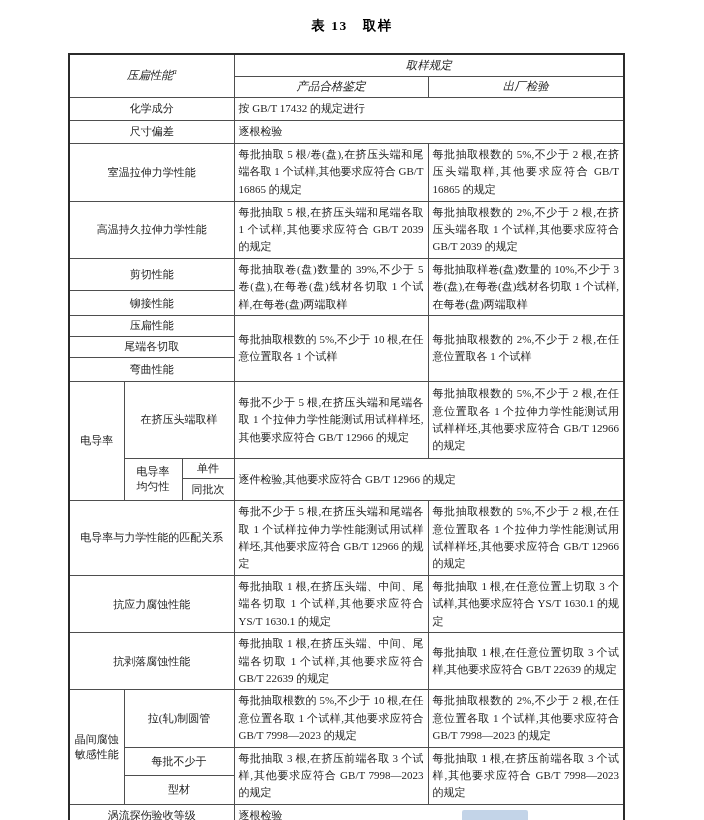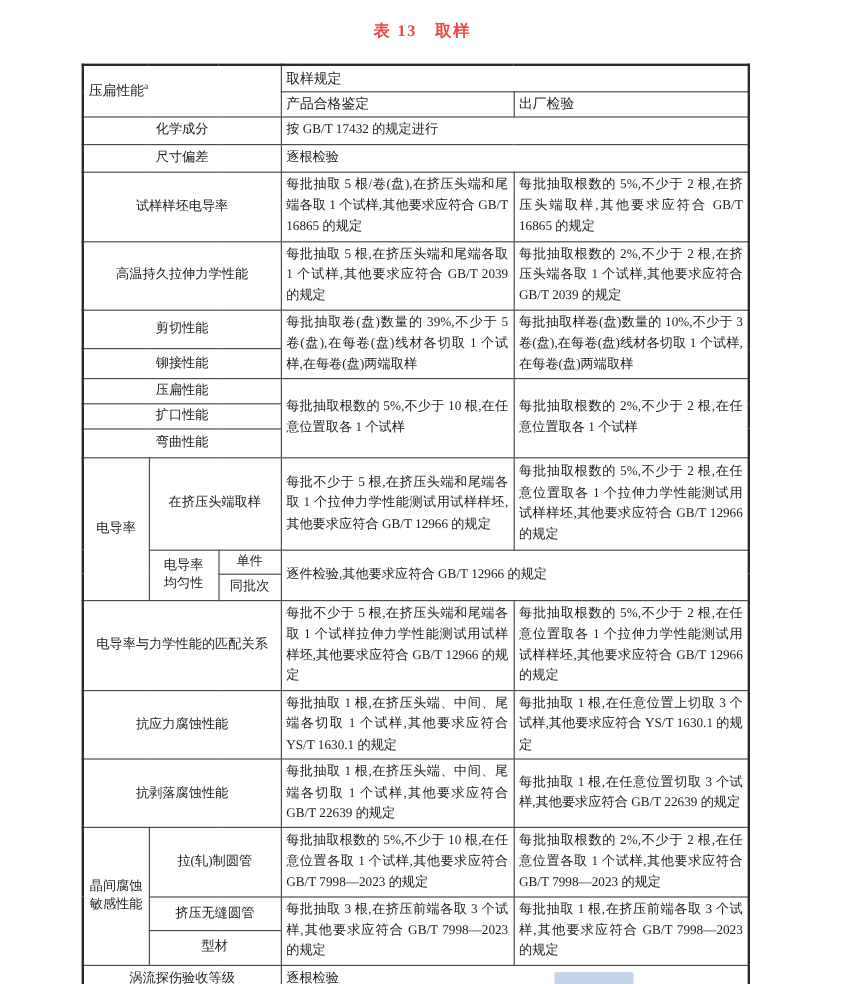--- a/index.html
+++ b/index.html
@@ -4,36 +4,36 @@
 <style>
   html,body { margin:0; padding:0; }
   body {
     width:704px; height:820px; position:relative; overflow:hidden;
     background:#ffffff;
     font-family:"Liberation Serif","DejaVu Serif",serif;
     color:#1d1d1d;
   }
   .title {
     position:absolute; top:17px; left:0; width:704px;
-    text-align:center; font-weight:bold; font-size:13.5px; color:#ef4444;
+    text-align:center; font-weight:bold; font-size:13.5px; color:#000000;
     letter-spacing:1.5px;
   }
   .tbl-wrap { position:absolute; left:68px; top:53px; }
   table {
     border-collapse:collapse; table-layout:fixed; width:555px;
     border:2px solid #2b2b2b;
   }
   td {
     border:1px solid #4e4e4e;
     font-size:11px; color:#1d1d1d;
     padding:1px 4px;
     overflow:hidden;
   }
   td.lbl  { text-align:center; vertical-align:middle; padding:1px 3px; line-height:15px; }
-  td.hdr  { vertical-align:middle; font-size:11.5px; }
+  td.hdr  { text-align:center; vertical-align:middle; font-size:11.5px;font-style:italic; }
   td.txt  {
     text-align:justify; vertical-align:middle;
     line-height:17.4px; padding:2px 4px;
   }
   sup { font-size:8px; line-height:0; }
   .blk { display:block; }
   .watermark {
     position:absolute; left:462px; top:810px;
     width:66px; height:16px;
     background:#b8cce4; border-radius:2px 2px 0 0; opacity:.85;
@@ -68,21 +68,21 @@
       <td class="lbl" colspan="3">化学成分</td>
       <td class="txt" colspan="2">按 GB/T 17432 的规定进行</td>
     </tr>
 
     <tr style="height:23px">
       <td class="lbl" colspan="3">尺寸偏差</td>
       <td class="txt" colspan="2">逐根检验</td>
     </tr>
 
     <tr style="height:58px">
-      <td class="lbl" colspan="3">试样样坯电导率</td>
+      <td class="lbl" colspan="3">室温拉伸力学性能</td>
       <td class="txt">每批抽取 5 根/卷(盘),在挤压头端和尾端各取 1 个试样,其他要求应符合 GB/T 16865 的规定</td>
       <td class="txt">每批抽取根数的 5%,不少于 2 根,在挤压头端取样,其他要求应符合 GB/T 16865 的规定</td>
     </tr>
 
     <tr style="height:57px">
       <td class="lbl" colspan="3">高温持久拉伸力学性能</td>
       <td class="txt">每批抽取 5 根,在挤压头端和尾端各取 1 个试样,其他要求应符合 GB/T 2039 的规定</td>
       <td class="txt">每批抽取根数的 2%,不少于 2 根,在挤压头端各取 1 个试样,其他要求应符合 GB/T 2039 的规定</td>
     </tr>
 
@@ -94,21 +94,21 @@
     <tr style="height:21px">
       <td class="lbl" colspan="3">铆接性能</td>
     </tr>
 
     <tr style="height:21px">
       <td class="lbl" colspan="3">压扁性能</td>
       <td class="txt" rowspan="3">每批抽取根数的 5%,不少于 10 根,在任意位置取各 1 个试样</td>
       <td class="txt" rowspan="3">每批抽取根数的 2%,不少于 2 根,在任意位置取各 1 个试样</td>
     </tr>
     <tr style="height:21px">
-      <td class="lbl" colspan="3">扩口性能</td>
+      <td class="lbl" colspan="3">尾端各切取</td>
     </tr>
     <tr style="height:24px">
       <td class="lbl" colspan="3">弯曲性能</td>
     </tr>
 
     <tr style="height:77px">
       <td class="lbl" rowspan="3">电导率</td>
       <td class="lbl" colspan="2">在挤压头端取样</td>
       <td class="txt">每批不少于 5 根,在挤压头端和尾端各取 1 个拉伸力学性能测试用试样样坯,其他要求应符合 GB/T 12966 的规定</td>
       <td class="txt">每批抽取根数的 5%,不少于 2 根,在任意位置取各 1 个拉伸力学性能测试用试样样坯,其他要求应符合 GB/T 12966 的规定</td>
@@ -146,21 +146,21 @@
     <tr style="height:48px">
       <td class="lbl" rowspan="3">
         <span class="blk">晶间腐蚀</span>
         <span class="blk">敏感性能</span>
       </td>
       <td class="lbl" colspan="2">拉(轧)制圆管</td>
       <td class="txt">每批抽取根数的 5%,不少于 10 根,在任意位置各取 1 个试样,其他要求应符合 GB/T 7998—2023 的规定</td>
       <td class="txt">每批抽取根数的 2%,不少于 2 根,在任意位置各取 1 个试样,其他要求应符合 GB/T 7998—2023 的规定</td>
     </tr>
     <tr style="height:27px">
-      <td class="lbl" colspan="2">挤压无缝圆管</td>
+      <td class="lbl" colspan="2">每批不少于</td>
       <td class="txt" rowspan="2">每批抽取 3 根,在挤压前端各取 3 个试样,其他要求应符合 GB/T 7998—2023 的规定</td>
       <td class="txt" rowspan="2">每批抽取 1 根,在挤压前端各取 3 个试样,其他要求应符合 GB/T 7998—2023 的规定</td>
     </tr>
     <tr style="height:28px">
       <td class="lbl" colspan="2">型材</td>
     </tr>
 
     <tr style="height:22px">
       <td class="lbl" colspan="3">涡流探伤验收等级</td>
       <td class="txt" colspan="2">逐根检验</td>

